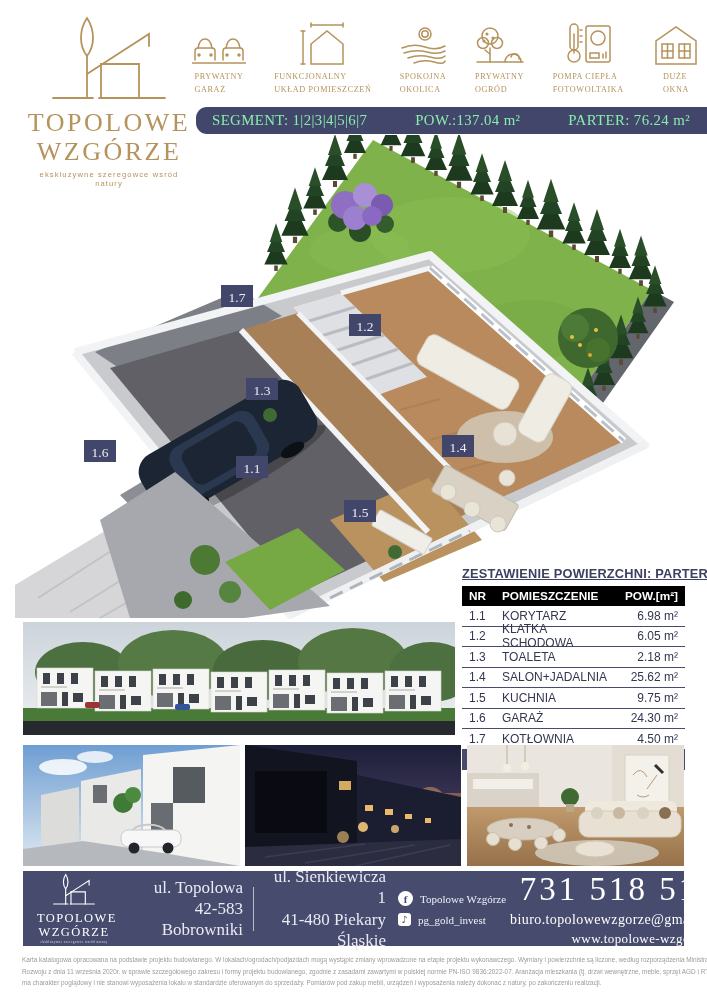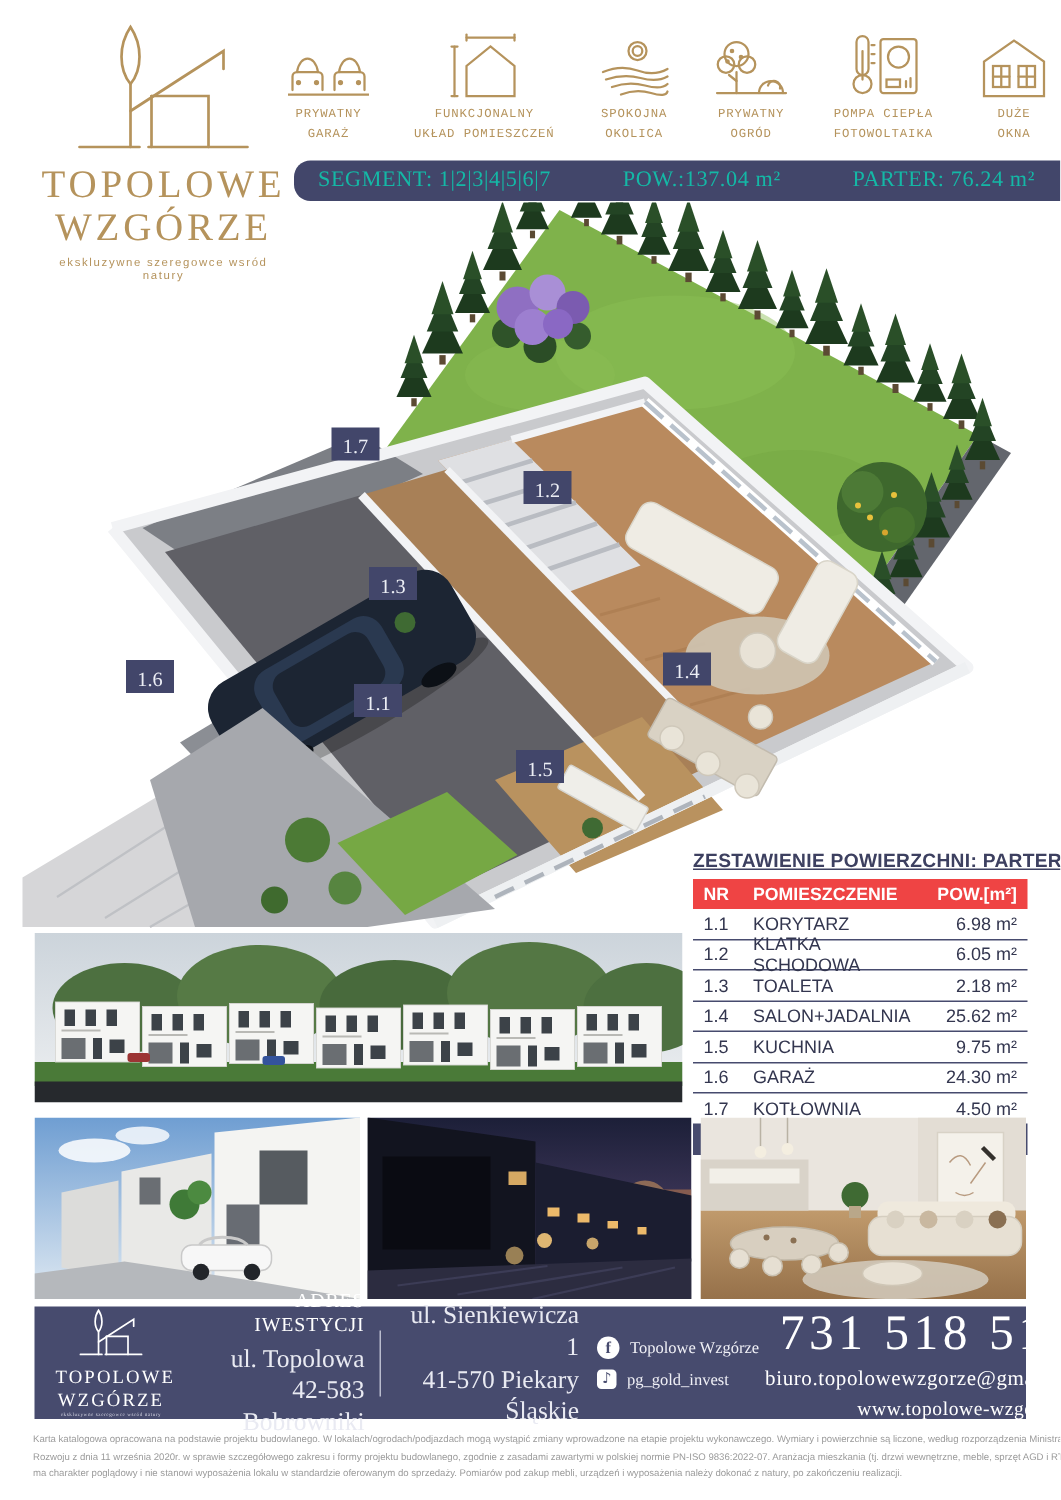--- a/index.html
+++ b/index.html
@@ -8,39 +8,39 @@
   .abs{position:absolute;}
 
   
   #brand{left:25px;top:12px;width:168px;text-align:center;}
   #brand .mark{display:block;margin:0 auto;}
   .brand-line{color:#b5935c;font-size:26px;letter-spacing:2.5px;line-height:1.12;}
   .brand-tagline{color:#b5935c;font-size:7.6px;letter-spacing:1.1px;margin-top:4px;font-family:"Liberation Sans",sans-serif;}
 
   
   #features{left:192px;top:18px;width:508px;display:flex;justify-content:space-between;align-items:flex-start;}
-  .feature{display:flex;flex-direction:column;align-items:center;text-align:center;font-family:Liberation Mono, monospace;}
+  .feature{display:flex;flex-direction:column;align-items:center;}
   .feature .ficon{height:48px;display:flex;align-items:flex-end;}
   .flabel{color:#b5935c;font-size:8.2px;letter-spacing:0.6px;line-height:1.55;margin-top:5px;white-space:nowrap;}
 
   
   #segmentbar{left:196px;top:107px;width:511px;height:27px;background:#42466a;border-radius:11px 0 0 11px;
-              display:flex;align-items:center;justify-content:space-between;color:#14b8a6;
+              display:flex;align-items:center;justify-content:space-between;color:#86efac;
               font-size:14.8px;letter-spacing:0.4px;padding:0 17px 0 16px;box-sizing:border-box;}
 
   
   .plan-label rect{fill:#42466a;}
   .plan-label text{fill:#eceef5;font-family:"Liberation Serif",serif;font-size:13.5px;text-anchor:middle;}
 
   
   #areatable{left:462px;top:566px;width:223px;}
   #areatable .t-title{font-family:"Liberation Sans",sans-serif;font-weight:bold;font-size:12.8px;color:#3d4060;
                       letter-spacing:0.2px;margin-bottom:5px;white-space:nowrap;text-decoration:underline;}
   .t-head,.t-row,.t-total{display:flex;align-items:center;font-family:"Liberation Sans",sans-serif;}
-  .t-head{background:#ef4444;color:#fff;font-size:11.8px;font-weight:bold;height:20px;}
+  .t-head{background:#000000;color:#fff;font-size:11.8px;font-weight:bold;height:20px;}
   .t-row{font-size:12px;color:#33364f;height:19.5px;border-bottom:1px solid #474b6e;}
   .t-total{background:#474b6e;color:#fff;font-size:12px;font-weight:bold;height:20px;}
   .c-nr{width:40px;padding-left:7px;box-sizing:border-box;}
   .c-room{flex:1;}
   .c-area{width:66px;text-align:right;padding-right:7px;box-sizing:border-box;}
 
   
   .photo{display:block;}
 
   
@@ -595,30 +595,29 @@
           <line x1="6" y1="82" x2="44" y2="82"></line>
             <line x1="50" y1="82" x2="114" y2="82"></line>
         </g>
       </svg>
       <div class="f-brand">TOPOLOWE</div>
       <div class="f-brand">WZGÓRZE</div>
       <div class="f-tag">ekskluzywne szeregowce wsród natury</div>
     </div>
 
     <div class="f-block" style="margin-left:14px;width:118px;">
-      <div class="f-heading">ADRES IWESTYCJI</div>
       <div class="f-line">ul. Topolowa</div>
       <div class="f-line">42-583 Bobrowniki</div>
     </div>
 
     <div class="f-divider"></div>
 
     <div class="f-block" style="width:122px;">
       <div class="f-line">ul. Sienkiewicza 1</div>
-      <div class="f-line">41-570 Piekary Śląskie</div>
+      <div class="f-line">41-480 Piekary Śląskie</div>
     </div>
 
     <div id="f-social">
       <div class="s-row">
         <span class="s-fb">f</span>
         <span>Topolowe Wzgórze</span>
       </div>
       <div class="s-row">
         <span class="s-tt">♪</span>
         <span>pg_gold_invest</span>

